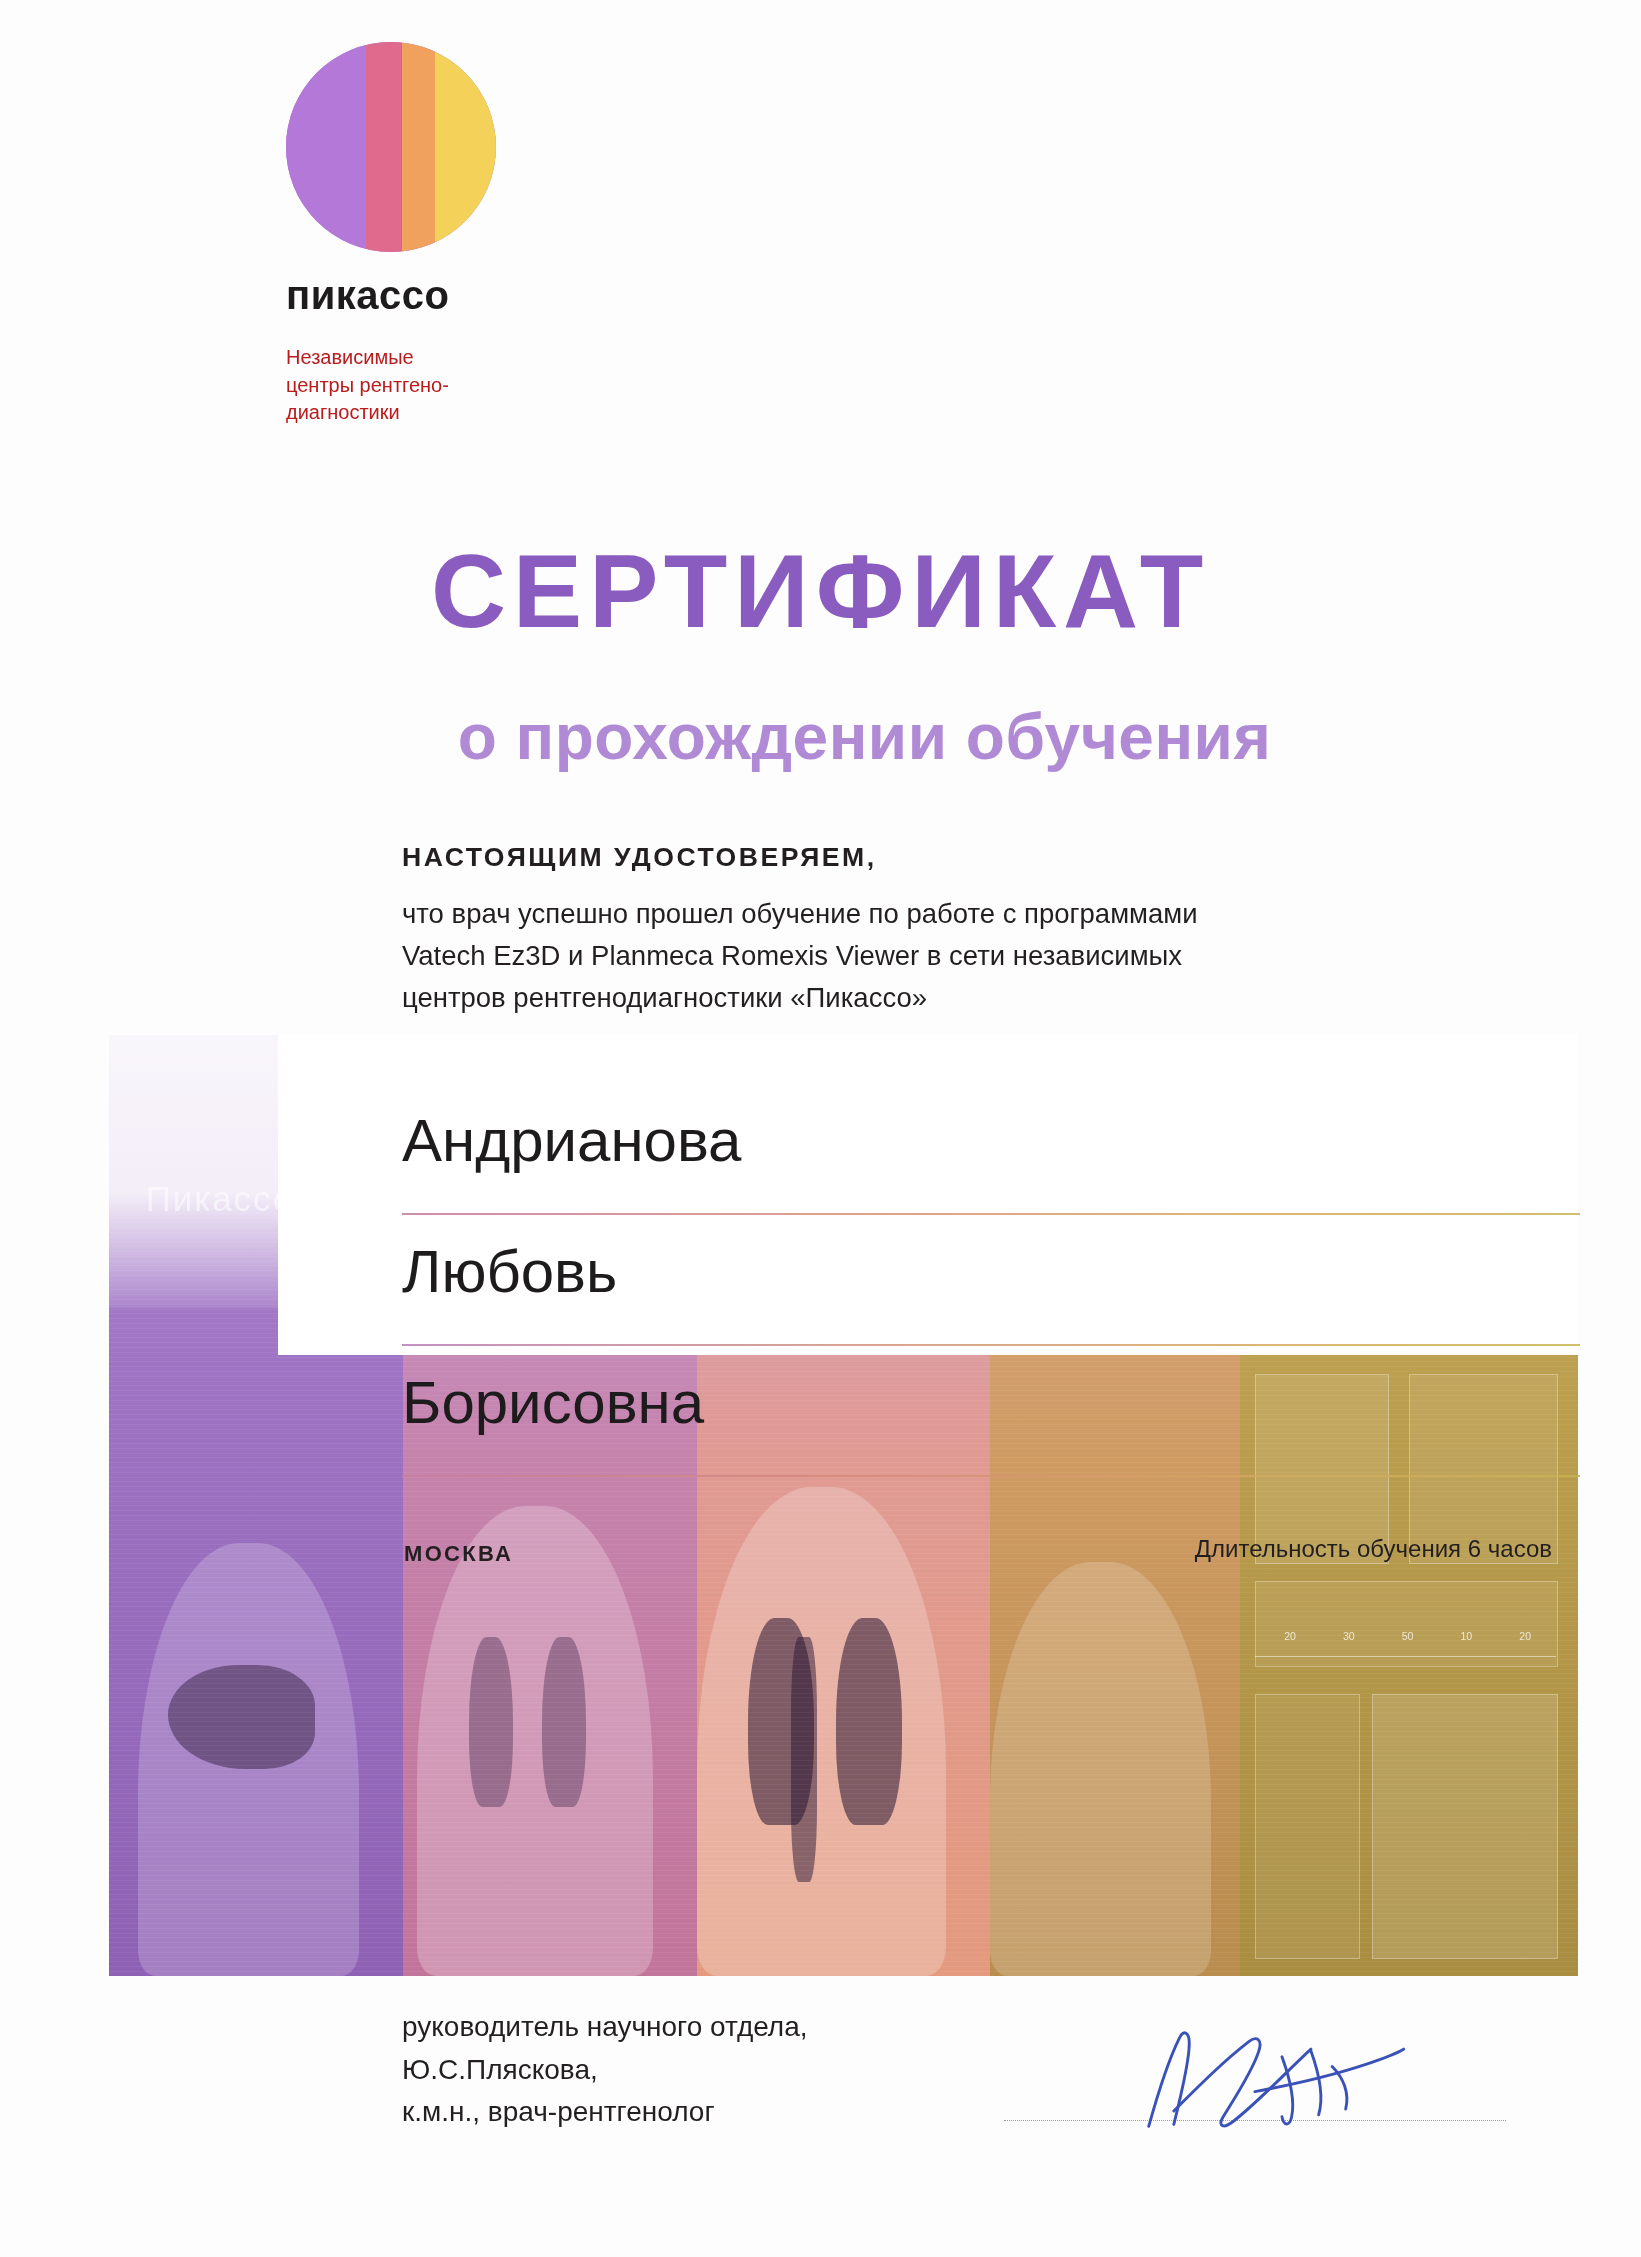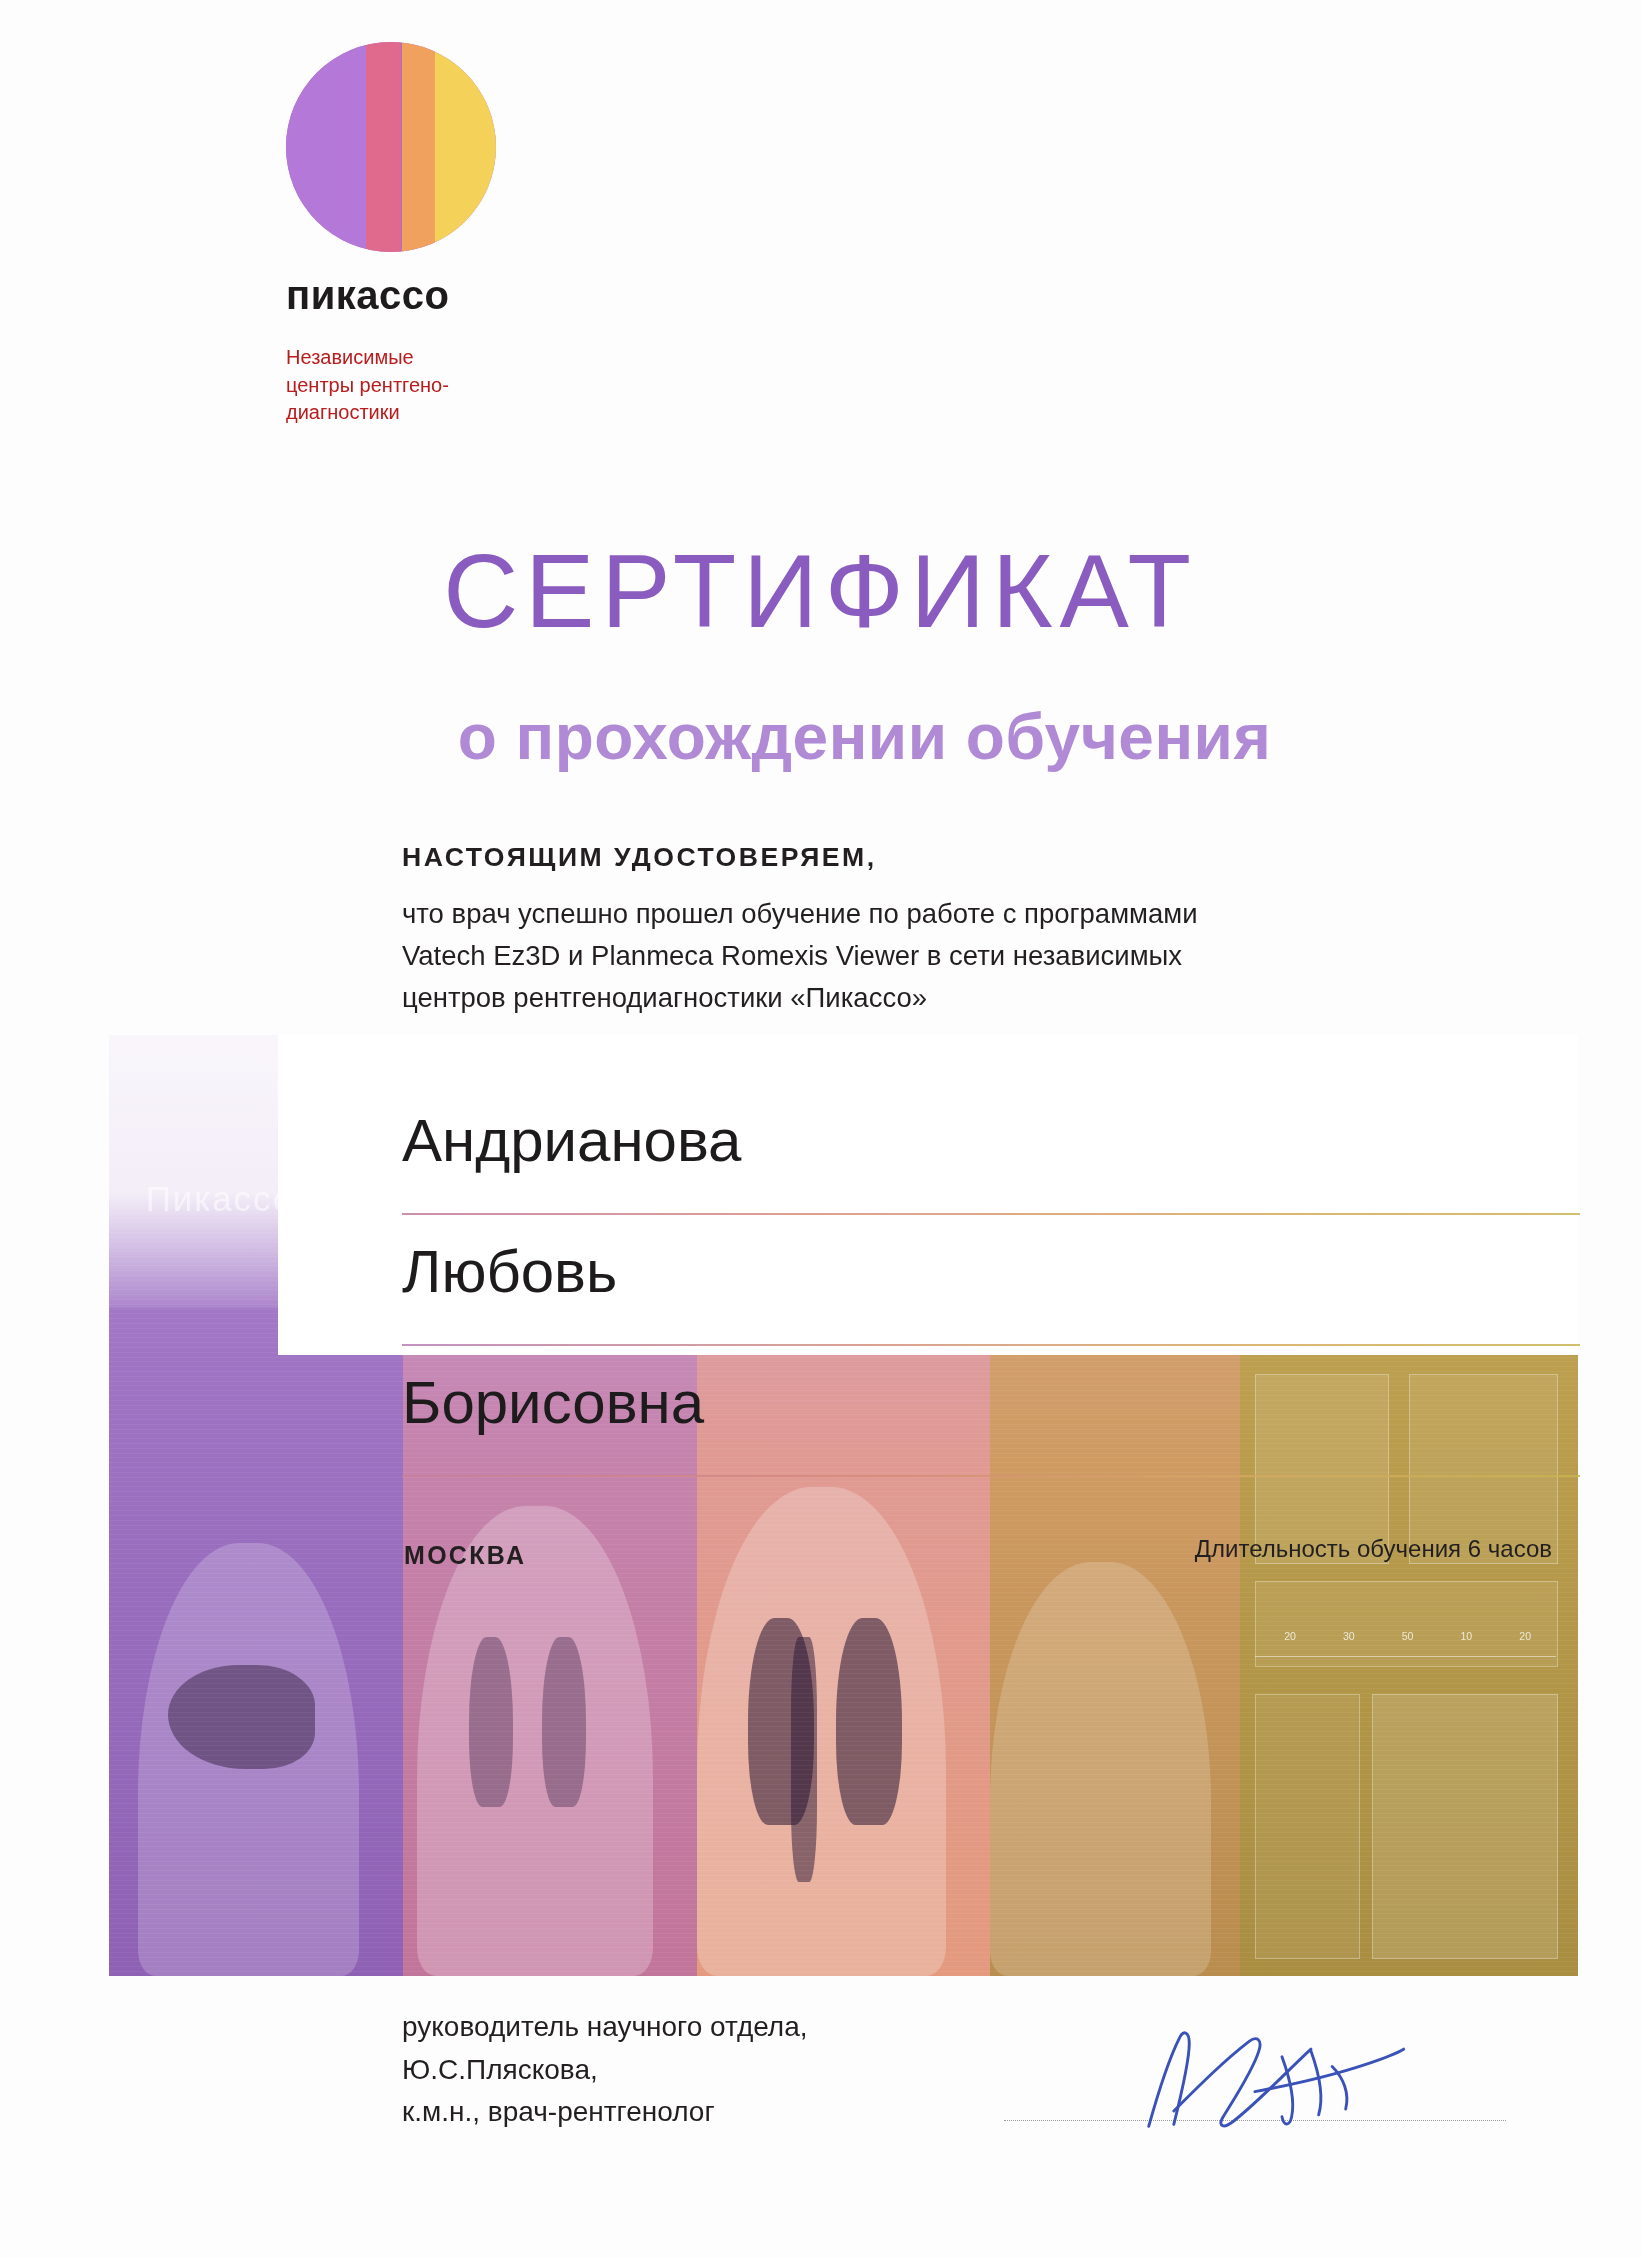--- a/index.html
+++ b/index.html
@@ -84,21 +84,21 @@
   }
 
   
   .title-main {
     position: absolute;
     left: 0;
     top: 539px;
     width: 1641px;
     text-align: center;
     font-size: 104px;
-    font-weight: normal;
+    font-weight: bold;
     letter-spacing: 6.8px;
     color: #8a5cc0;
     line-height: 1;
   }
   .title-sub {
     position: absolute;
     left: 0;
     top: 705px;
     width: 1641px;
     text-align: center;
@@ -262,21 +262,21 @@
     opacity: 0.85;
   }
   .name-underline.u2 { background: linear-gradient(90deg, #b97fb5 0%, #d4927f 40%, #d6ab5c 75%, #c8b451 100%); }
   .name-underline.u3 { background: linear-gradient(90deg, #c87f9c 0%, #d68b79 40%, #d5a95e 75%, #c7b351 100%); }
 
   
   .city {
     position: absolute;
     left: 404px;
     top: 1541px;
-    font-size: 25px;
+    font-size: 22px;
     font-weight: bold;
     letter-spacing: 2.3px;
     color: #231f20;
   }
   .duration {
     position: absolute;
     right: 89px;
     top: 1535px;
     font-size: 24px;
     color: #231f20;

